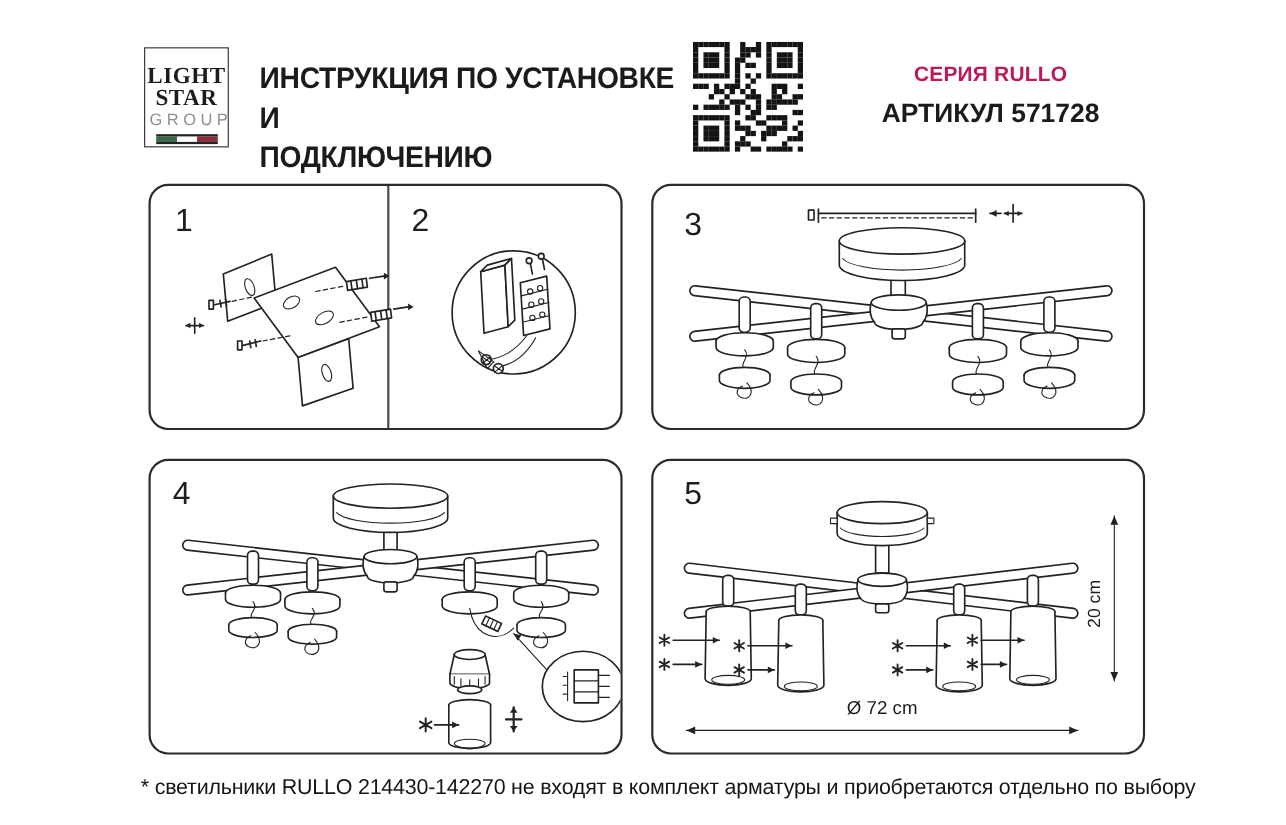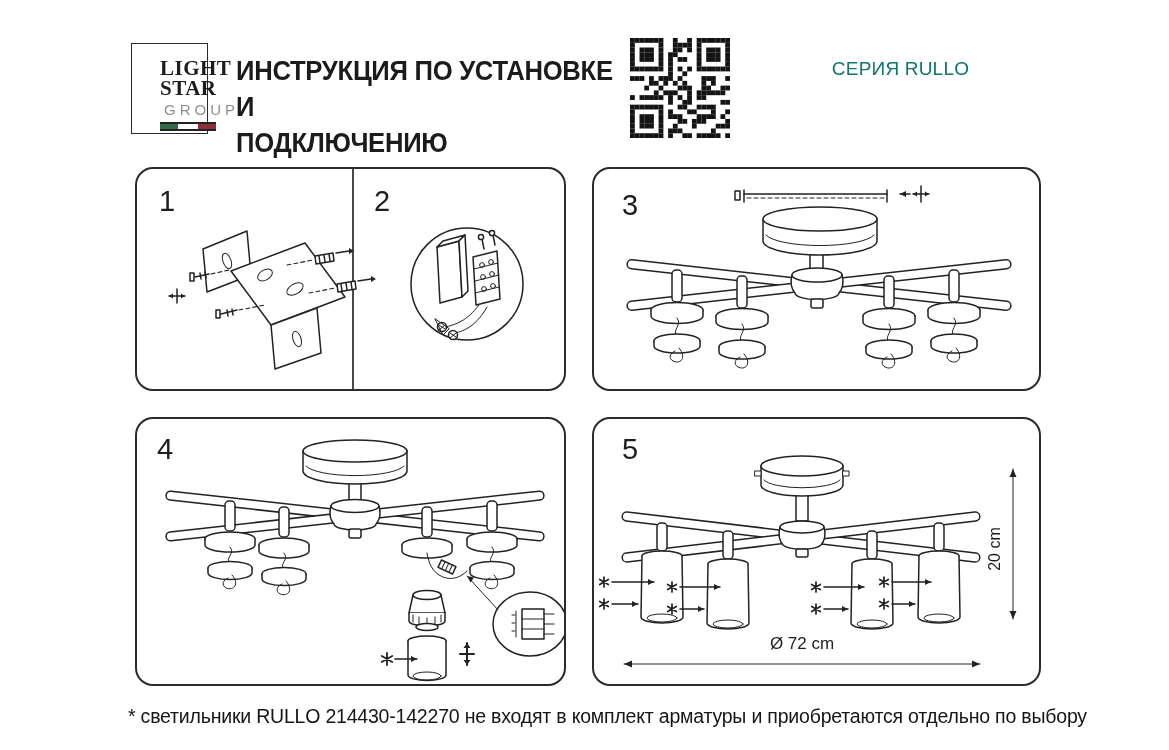--- a/index.html
+++ b/index.html
@@ -1,38 +1,38 @@
 <!DOCTYPE html>
 <html><head>
 <meta charset="utf-8">
 <style>
   html,body{margin:0;padding:0;background:#ffffff;}
   #sheet{position:relative;width:1169px;height:750px;background:#fff;
          font-family:"Liberation Sans",sans-serif;color:#1d1d1d;overflow:hidden;}
 
   
   .logo{position:absolute;left:131px;top:43px;width:77px;height:91px;
-        border:1.6px solid #2a2a2a;background:#fff;text-align:center;box-sizing:border-box;padding-left:28px;}
+        border:1.6px solid #2a2a2a;background:#fff;text-align:center;box-sizing:border-box;}
   .logo-line{font-family:"Liberation Serif",serif;font-weight:700;font-size:21px;
              line-height:20px;color:#1c1c1c;letter-spacing:.5px;}
   .logo-line.first{margin-top:14px;}
   .logo-group{font-family:"Liberation Sans",sans-serif;font-size:15px;letter-spacing:4px;
               color:#8f8f8f;margin-top:3px;margin-left:4px;}
   .logo-flag{margin:4px auto 0 auto;width:56px;height:9px;box-sizing:border-box;
              border-top:2.5px solid #222;border-bottom:2.5px solid #222;
              background:linear-gradient(90deg,#376a47 0 33%,#ffffff 33% 67%,#8e2f39 67% 100%);}
 
   .title{position:absolute;left:236px;top:53px;width:420px;
          font-size:27px;font-weight:700;line-height:36px;letter-spacing:-.3px;
          transform:scaleX(.95);transform-origin:left top;color:#1b1b1b;}
 
   .qr{position:absolute;left:630px;top:38px;width:100px;height:100px;}
 
   .series-block{position:absolute;left:778px;top:58px;width:245px;text-align:center;}
-  .series{font-size:19px;font-weight:400;letter-spacing:.2px;color:#0f766e;}
+  .series{font-size:19px;font-weight:700;letter-spacing:.2px;color:#be185d;}
   .article{font-size:24px;font-weight:700;margin-top:10px;color:#1b1b1b;}
 
   
   .panel{position:absolute;border:2px solid #2b2b2b;border-radius:18px;background:#fff;box-sizing:border-box;}
   #panel12{left:135px;top:167px;width:431px;height:224px;}
   #panel3 {left:592px;top:167px;width:449px;height:224px;}
   #panel4 {left:135px;top:417px;width:431px;height:269px;}
   #panel5 {left:592px;top:417px;width:449px;height:269px;}
   .divider{position:absolute;left:215px;top:0;width:1.5px;height:100%;background:#4a4a4a;}
   .pnum{position:absolute;font-size:29px;font-weight:400;color:#1d1d1d;}
@@ -281,20 +281,21 @@
         <rect x="66.67" y="95.24" width="4.81" height="4.81"></rect>
         <rect x="71.43" y="95.24" width="4.81" height="4.81"></rect>
         <rect x="76.19" y="95.24" width="4.81" height="4.81"></rect>
         <rect x="80.95" y="95.24" width="4.81" height="4.81"></rect>
         <rect x="85.71" y="95.24" width="4.81" height="4.81"></rect>
         <rect x="95.24" y="95.24" width="4.81" height="4.81"></rect>
       </svg></div>
 
   <div class="series-block">
     <div class="series">СЕРИЯ RULLO</div>
+    <div class="article">АРТИКУЛ 571728</div>
   </div>
 
   <div class="panel" id="panel12">
     <div class="divider"></div>
     <div class="pnum" style="left:22px;top:16px;">1</div>
     <div class="pnum" style="left:237px;top:16px;">2</div>
 
     <svg class="diagram" width="427" height="220" viewBox="0 0 427 220">
 
       <g>

